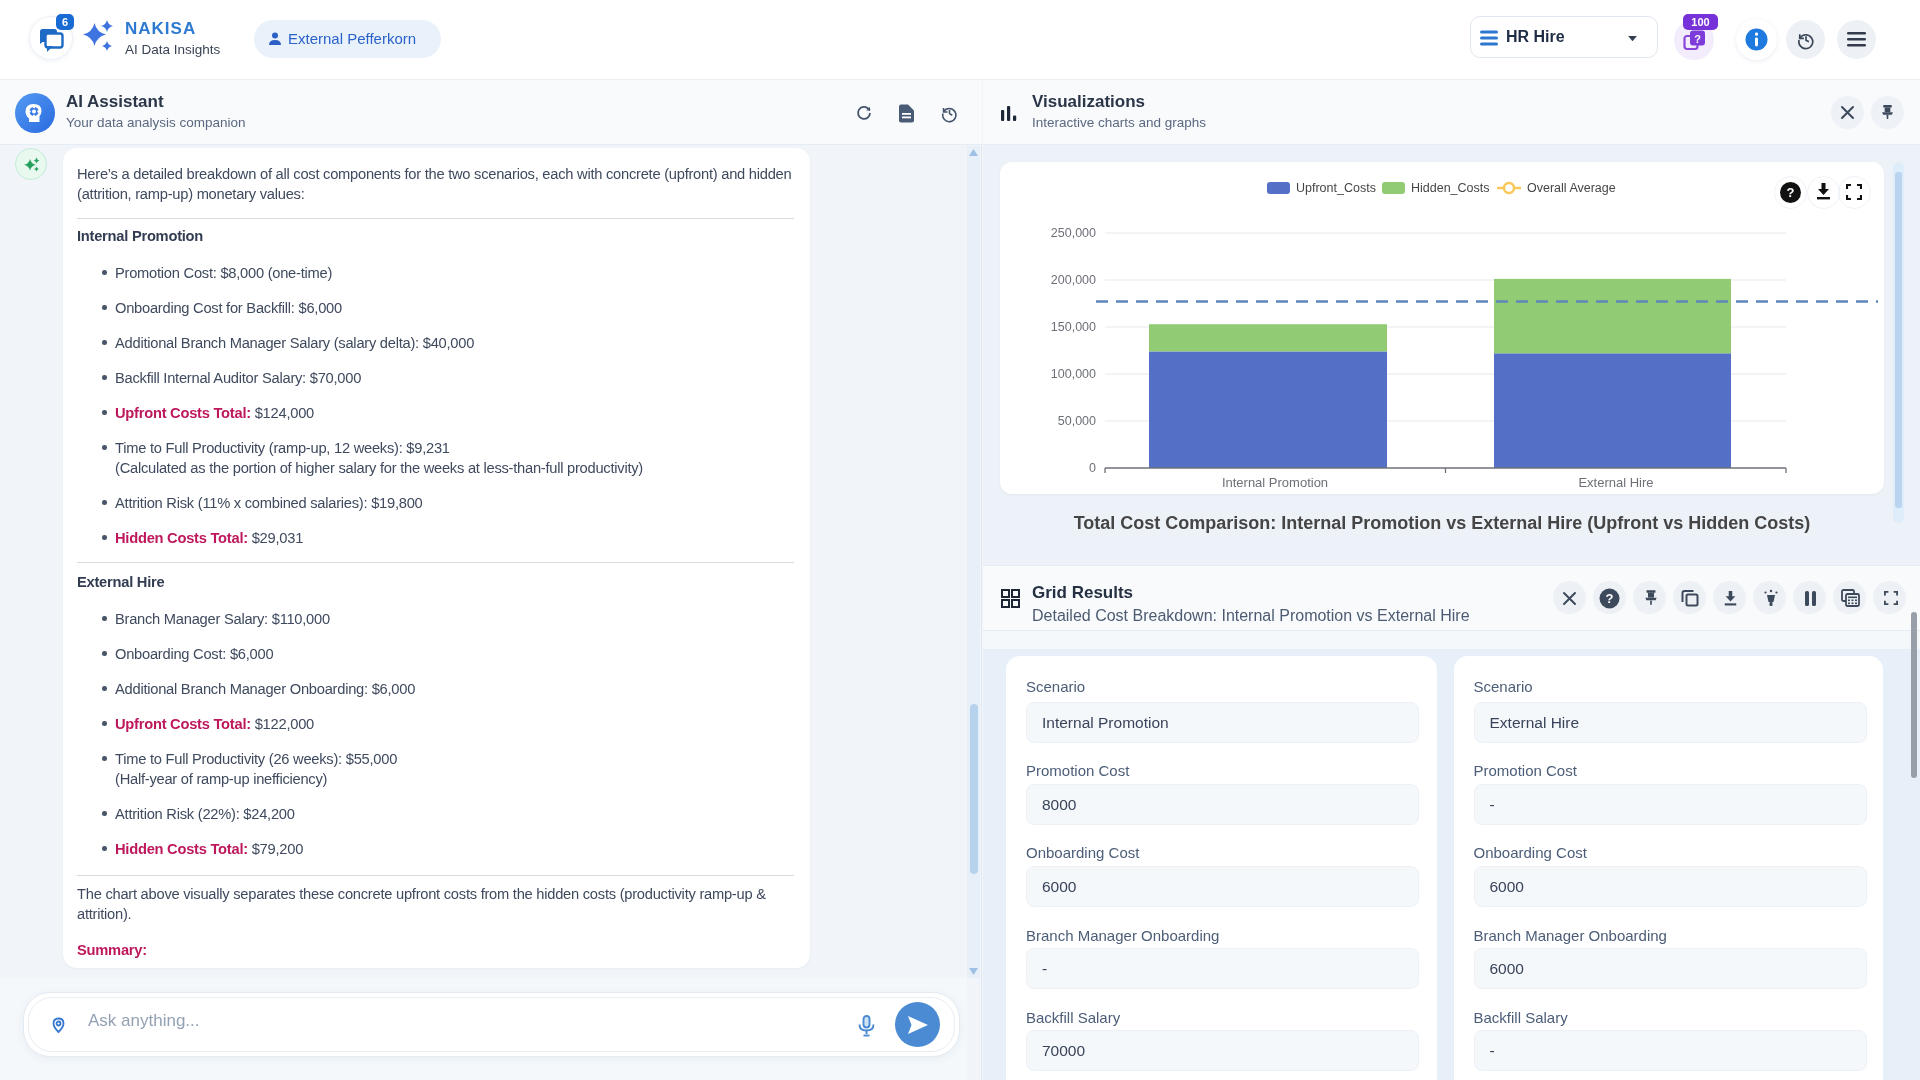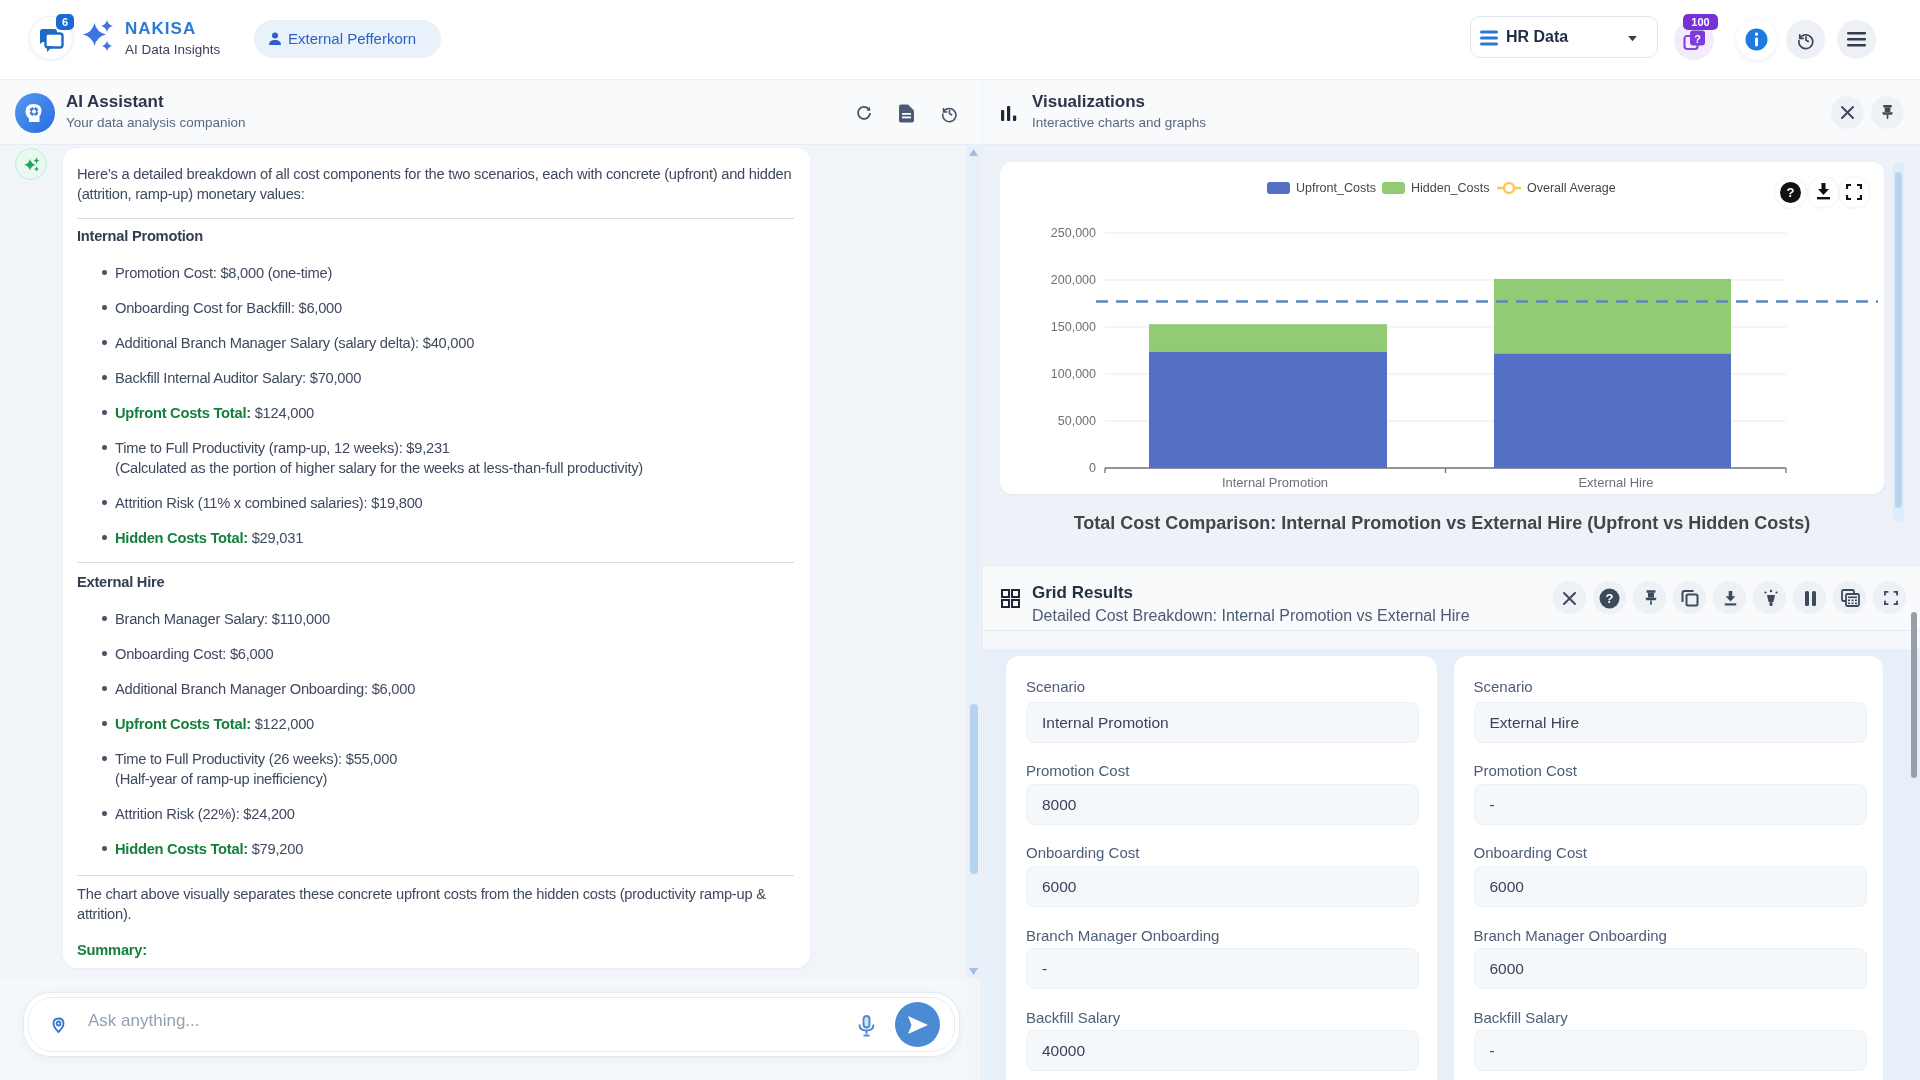--- a/index.html
+++ b/index.html
@@ -34,21 +34,21 @@
 #greenAvatar { position:absolute; left:15px; top:68px; width:32px; height:32px; border-radius:50%; background:#e9f9f0; border:1px solid #c4ecd4; }
 
 #msgCard { position:absolute; left:63px; top:68px; width:747px; height:820px; background:#ffffff; border-radius:14px; box-shadow:0 1px 3px rgba(40,60,100,.05); padding:16px 16px 0 14px; font-size:14.7px; letter-spacing:-0.25px; color:#3f4a5e; }
 #msgCard p { line-height:20px; }
 #msgCard hr { border:none; border-top:1px solid #d7dce3; margin:14px 0 0 0; }
 #msgCard li:last-child { margin-bottom:0; }
 #msgCard h4 { font-size:14.7px; color:#323d52; margin-top:7px; line-height:20px; }
 #msgCard ul { list-style:none; margin-top:17px; }
 #msgCard li { position:relative; padding-left:38px; margin-bottom:15px; line-height:20px; }
 #msgCard li::before { content:""; position:absolute; left:25px; top:7px; width:4.6px; height:4.6px; border-radius:50%; background:#485468; }
-#msgCard b { color:#15803d; }
+#msgCard b { color:#be185d; }
 
 
 #leftSb { position:absolute; left:967px; top:66px; width:13px; height:832px; background:#e7f0f9; }
 #leftSbThumb { position:absolute; left:969.5px; top:624px; width:8px; height:170px; border-radius:4px; background:#b7d2ec; }
 
 
 #composerWrap { position:absolute; left:0px; top:898px; width:967px; height:102px; background:#f4f8fb; }
 #composer { position:absolute; left:23px; top:912px; width:937px; height:65px; background:#fff; border:1px solid #e4eaf1; border-radius:27px; box-shadow:0 2px 8px rgba(40,70,120,.06); }
 #composerInner { position:absolute; left:4px; top:4px; width:927px; height:55px; border:1px solid #e9edf2; border-radius:24px; }
 #askTxt { position:absolute; left:64px; top:18px; font-size:17px; color:#93a1b3; }
@@ -110,21 +110,21 @@
     </svg>
     <span>External Pefferkorn</span>
   </div>
 
   <div id="hrSelect">
     <svg class="abs" style="left:9px;top:13px" width="20" height="16" viewBox="0 0 20 16">
       <rect x="0" y="0.5" width="18" height="3" rx="1.5" fill="#2e77d0"></rect>
       <rect x="0" y="6.5" width="18" height="3" rx="1.5" fill="#2e77d0"></rect>
       <rect x="0" y="12.5" width="18" height="3" rx="1.5" fill="#2e77d0"></rect>
     </svg>
-    <div class="txt">HR Data</div>
+    <div class="txt">HR Hire</div>
     <svg class="abs" style="left:156px;top:18px" width="11" height="7" viewBox="0 0 12 8">
         <path d="M1 1 L6 7 L11 1 Z" fill="#343f52"></path>
       </svg>
   </div>
 
   <div id="purpleBtn" class="circBtn">
     <svg class="abs" style="left:9px;top:9px" width="24" height="24" viewBox="0 0 24 24">
       <rect x="1.5" y="7" width="13" height="13" rx="2.5" fill="none" stroke="#8a46d8" stroke-width="2.2"></rect>
       <rect x="7" y="1.5" width="15" height="15" rx="3" fill="#7d3bda"></rect>
       <text x="14.5" y="13.5" font-size="11" font-weight="bold" fill="#fff" text-anchor="middle">?</text>
@@ -429,21 +429,21 @@
     <div class="gridCard" id="gridCard1">
       <div class="fLabel" style="top:22px">Scenario</div>
       <div class="fInput" style="top:46px">Internal Promotion</div>
       <div class="fLabel" style="top:106px">Promotion Cost</div>
       <div class="fInput" style="top:128px">8000</div>
       <div class="fLabel" style="top:188px">Onboarding Cost</div>
       <div class="fInput" style="top:210px">6000</div>
       <div class="fLabel" style="top:271px">Branch Manager Onboarding</div>
       <div class="fInput" style="top:292px">-</div>
       <div class="fLabel" style="top:353px">Backfill Salary</div>
-      <div class="fInput" style="top:374px">40000</div>
+      <div class="fInput" style="top:374px">70000</div>
     </div>
     <div class="gridCard" id="gridCard2">
       <div class="fLabel" style="top:22px">Scenario</div>
       <div class="fInput" style="top:46px">External Hire</div>
       <div class="fLabel" style="top:106px">Promotion Cost</div>
       <div class="fInput" style="top:128px">-</div>
       <div class="fLabel" style="top:188px">Onboarding Cost</div>
       <div class="fInput" style="top:210px">6000</div>
       <div class="fLabel" style="top:271px">Branch Manager Onboarding</div>
       <div class="fInput" style="top:292px">6000</div>

